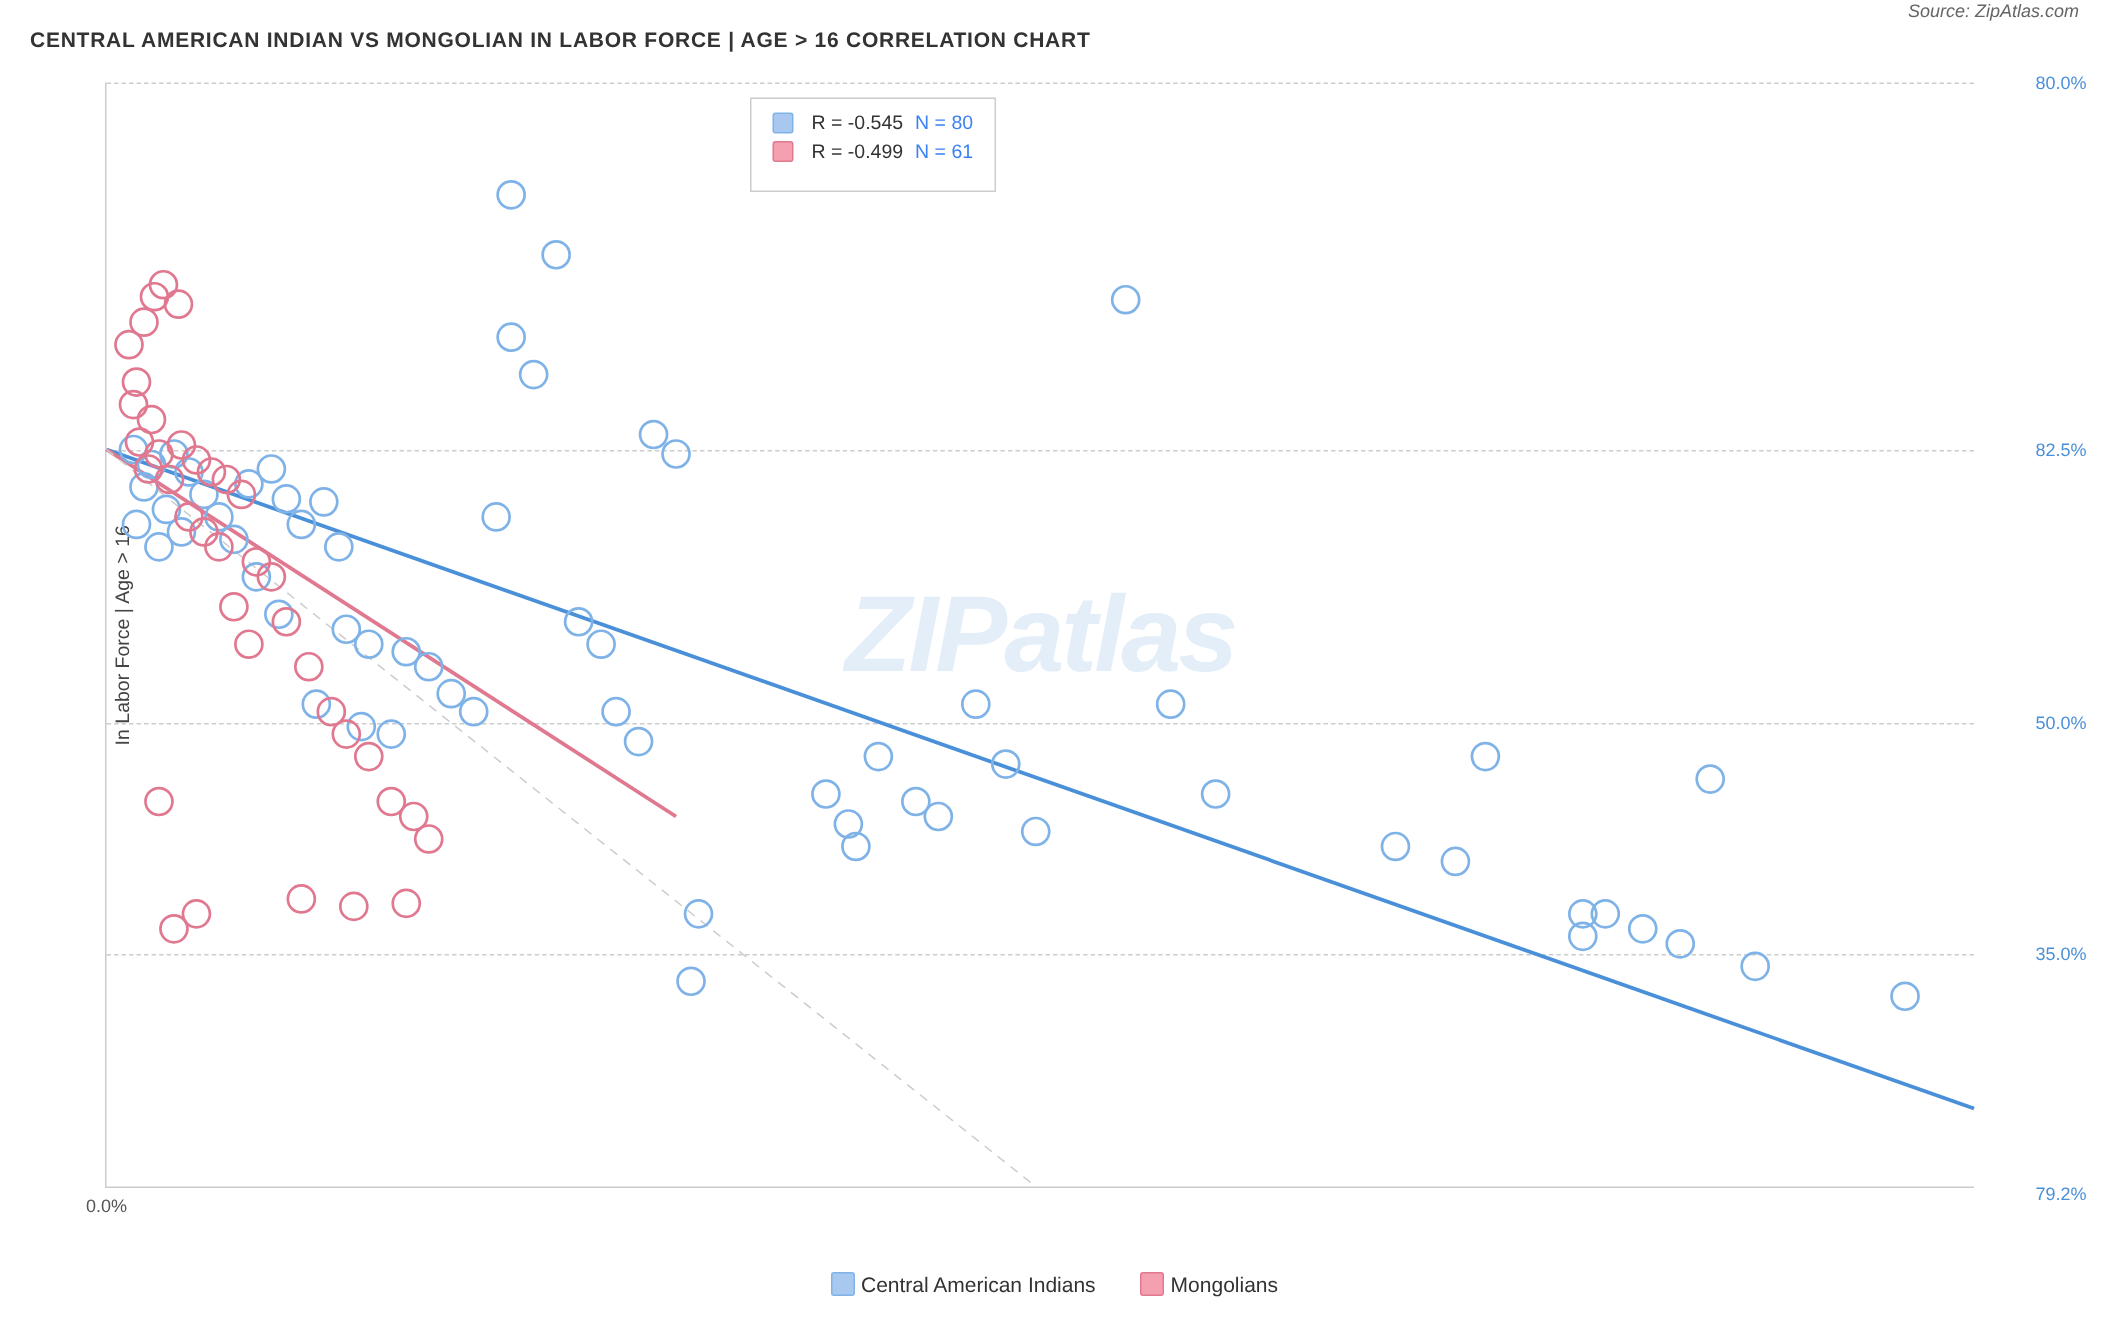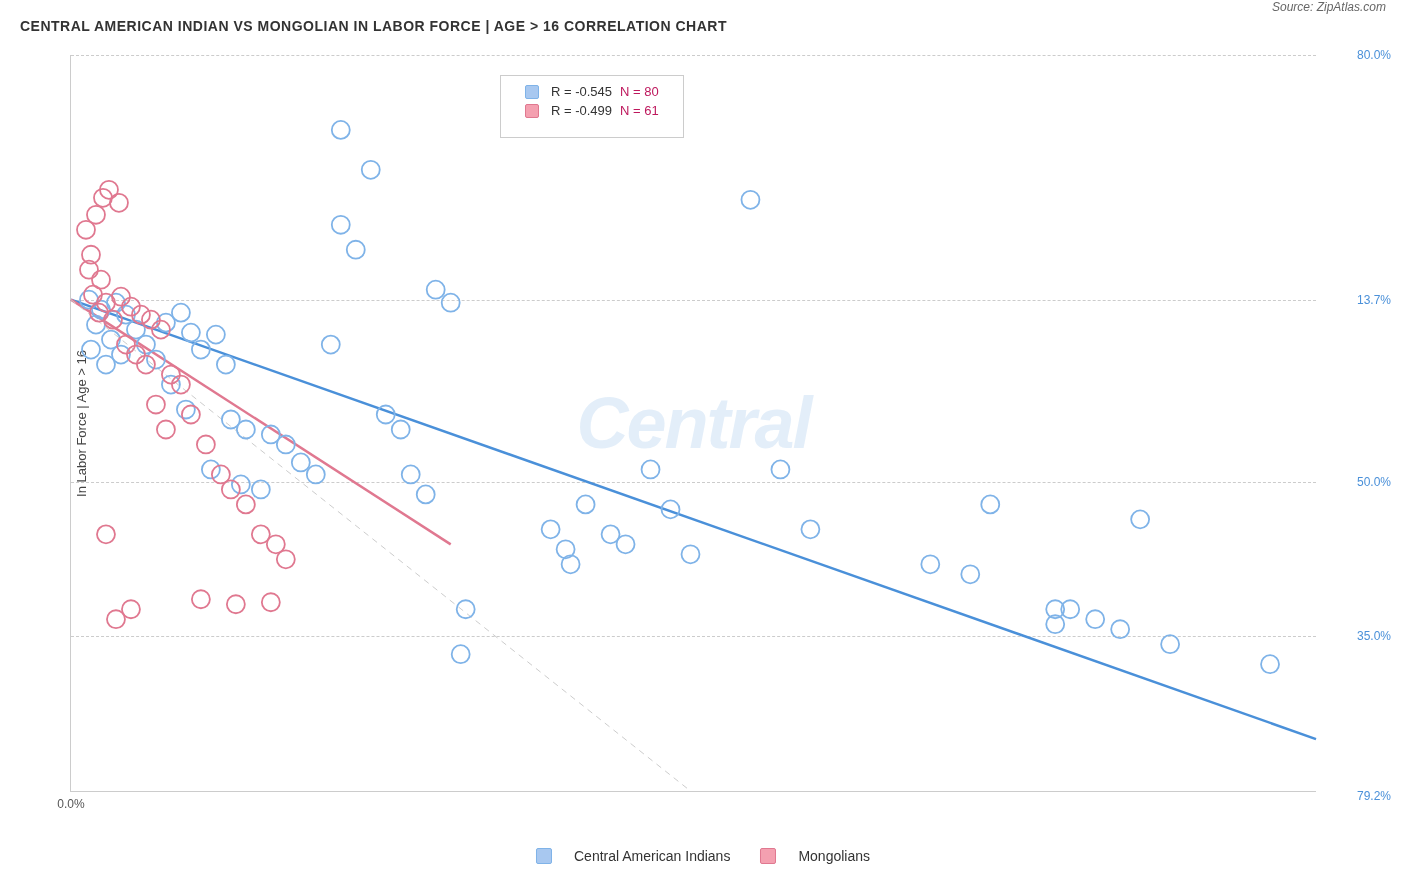--- a/index.html
+++ b/index.html
@@ -66,57 +66,57 @@
       justify-content: center;
     }
     .y-axis-label span {
       transform: rotate(-90deg);
       white-space: nowrap;
       font-size: 13px;
       color: #444;
     }
     .legend {
       position: absolute;
-      top: 75px;
+      top: 65px;
       left: 500px;
       background: rgba(255,255,255,0.9);
       border: 1px solid #ccc;
-      padding: 8px 24px;
+      padding: 8px 14px;
       font-size: 13px;
     }
     .legend-row {
       display: flex;
       align-items: center;
       gap: 8px;
       margin-bottom: 4px;
     }
     .legend-row:last-child { margin-bottom: 11px; justify-content: flex-end; }
     .legend-swatch {
       width: 14px;
       height: 14px;
       border-radius: 2px;
     }
     .legend-r { color: #333; margin-left: 4px; }
-    .legend-n { color: #be185d; }
+    .legend-n { color: #3b82f6; }
     
     .bottom-legend {
       position: absolute;
       bottom: 28px;
       left: 50%;
       transform: translateX(-50%);
       display: flex;
       align-items: center;
       gap: 30px;
       font-size: 14px;
       color: #333;
     }
     .bottom-legend-item {
       display: flex;
       align-items: center;
-      gap: 22px;
+      gap: 4px;
       margin-top: 32px;
     }
     .bottom-swatch {
       width: 16px;
       height: 16px;
       border-radius: 2px;
     }
     svg.scatter {
       position: absolute;
       top: 0; left: 0; right: 0; bottom: 0;
@@ -145,27 +145,27 @@
     </div>
     <div class="legend-row">
       <div class="legend-swatch" style="background:#f4a0b0; border: 1px solid #e07890;"></div>
       <span class="legend-r">R = -0.499</span>
       <span class="legend-n">N =  61</span>
     </div>
   </div>
 
   <div class="chart-area">
 
-    <div class="watermark">Central</div>
+    <div class="watermark">ZIPatlas</div>
 
     <div style="position:absolute; right:-75px; top:0; bottom:0; pointer-events:none;">
 
       <span style="position:absolute; top:0; right:0; font-size:12px; color:#4a90d9; transform:translateY(-50%);text-align:right;">80.0%</span>
 
-      <span style="position:absolute; top:33.3%; right:0; font-size:12px; color:#4a90d9; transform:translateY(-50%);">13.7%</span>
+      <span style="position:absolute; top:33.3%; right:0; font-size:12px; color:#4a90d9; transform:translateY(-50%);">82.5%</span>
 
       <span style="position:absolute; top:58%; right:0; font-size:12px; color:#4a90d9; transform:translateY(-50%);">50.0%</span>
 
       <span style="position:absolute; top:79%; right:0; font-size:12px; color:#4a90d9; transform:translateY(-50%);">35.0%</span>
 
       <span style="position:absolute; bottom:-12px; right:0; font-size:12px; color:#4a90d9;">79.2%</span>
     </div>
 
     <div style="position:absolute; top:0; left:0; right:0; border-top:1px dashed #ccc;"></div>
     <div style="position:absolute; top:33.3%; left:0; right:0; border-top:1px dashed #ccc;"></div>

